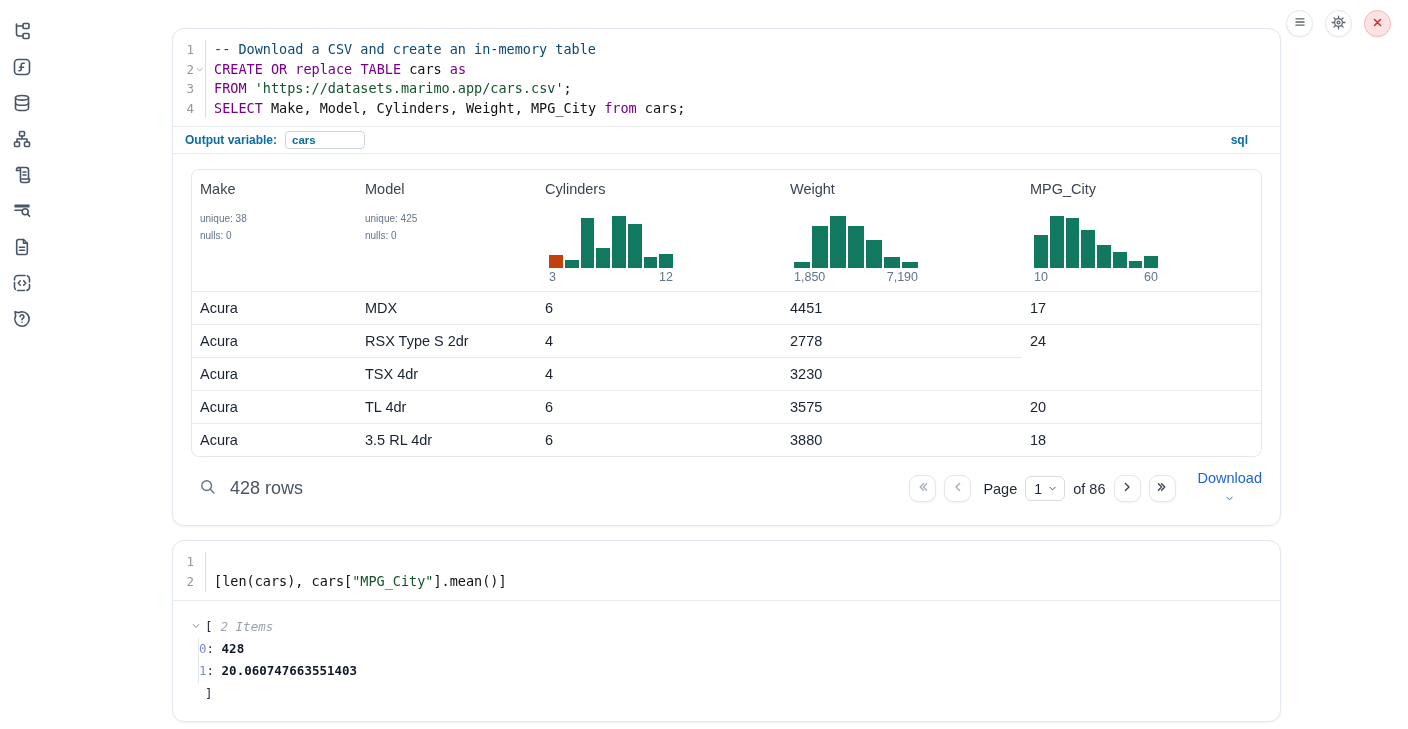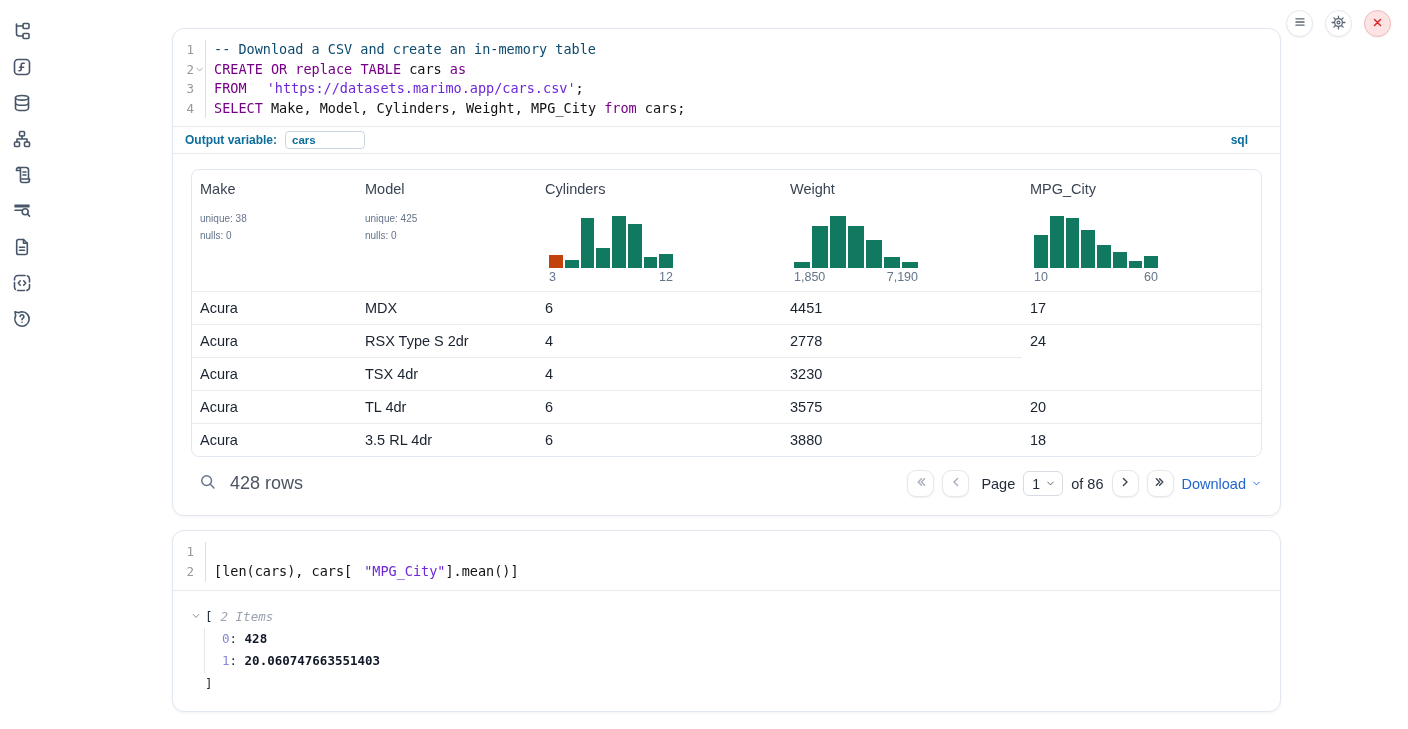--- a/index.html
+++ b/index.html
@@ -35,21 +35,21 @@
   .editor { padding:11px 0 8px; font-family:"DejaVu Sans Mono", monospace;
             font-size:13.5px; line-height:19.6px; }
   .code-line { display:flex; }
   .gutter { flex:0 0 33px; display:flex; justify-content:flex-end; align-items:center;
             color:#999; font-size:12.5px; border-right:1px solid #ddd; }
   .fold-slot { width:11px; display:flex; align-items:center; justify-content:center; }
   .fold-slot svg { stroke:#8a93a3; fill:none; stroke-width:1.6; stroke-linecap:round; }
   .code-text { padding-left:8px; white-space:pre; color:#111; }
   .tok-kw { color:#770088; }
   .tok-comment { color:#0c4a6e; }
-  .tok-string { color:#6d28d9;margin-left:12px; }
+  .tok-string { color:#14532d; }
   .tok-plain { color:#111; }
 
   
   .outvar-row { display:flex; align-items:center; height:27px;
                 border-top:1px solid #e7eaef; padding:0 32px 0 12px; }
   .outvar-label { font-size:12px; font-weight:bold; color:#0c6d9c; margin-right:8px; }
   .outvar-input { width:80px; height:18px; border:1px solid #cbd5e1; border-radius:4px;
                   font-family:"Liberation Sans", sans-serif; font-size:11.5px; font-weight:bold;
                   color:#0c6d9c; padding:0 6px; outline:none; }
   .lang-badge { margin-left:auto; font-size:12px; font-weight:bold; color:#0c6d9c; }
@@ -80,34 +80,34 @@
             justify-content:center; cursor:pointer; }
   .pg-btn svg { fill:none; stroke-width:1.8; stroke-linecap:round; stroke-linejoin:round; }
   .pg-btn.disabled svg { stroke:#a8b0bc; }
   .pg-btn.enabled svg { stroke:#3f4756; }
   .page-label, .page-total { font-size:14.5px; color:#1f2937; }
   .page-label { margin-left:4px; }
   .page-select { height:25px; min-width:40px; border:1px solid #d7dce3; border-radius:6px;
                  background:#fff; display:flex; align-items:center; gap:5px;
                  padding:0 5px 0 8px; font-size:14px; color:#1f2937; cursor:pointer; }
   .page-select svg { stroke:#4b5563; fill:none; stroke-width:1.7; stroke-linecap:round; }
-  .download-btn { display:flex; align-items:center; gap:5px; border:none;
+  .download-btn { margin-left:14px; display:flex; align-items:center; gap:5px; border:none;
                   background:transparent; color:#2165d1; font-size:14.5px; font-weight:500;
-                  font-family:"Liberation Sans", sans-serif; cursor:pointer; }
+                  font-family:"Liberation Sans", sans-serif; cursor:pointer;flex-direction:column; }
   .download-btn svg { stroke:#2165d1; fill:none; stroke-width:1.7; stroke-linecap:round; }
 
   
   .tree-output { border-top:1px solid #e7eaef; padding:15px 18px 16px;
                  font-family:"DejaVu Sans Mono", monospace; font-size:12.5px;
                  line-height:22.4px; color:#1f2937; }
   .tree-line1 { display:flex; align-items:center; }
   .tree-toggle { width:10px; margin-right:4px; display:flex; cursor:pointer; }
   .tree-toggle svg { stroke:#64748b; fill:none; stroke-width:1.6; stroke-linecap:round; }
   .tree-items-label { color:#9ca3af; font-style:italic; margin-left:8px; }
-  .tree-entries { border-left:1px solid #e4e7ec; margin-left:13px; padding-left:17px; }
+  .tree-entries { border-left:1px solid #e4e7ec; margin-left:7px; }
   .tree-key { color:#8086d9; }
   .tree-val { color:#111827; font-weight:bold; }
   .tree-close { margin-left:14px; }
 </style>
 </head>
 <body>
 
 <aside class="sidebar">
   <button class="side-btn">
     <span><svg width="20" height="20" viewBox="0 0 20 20">

